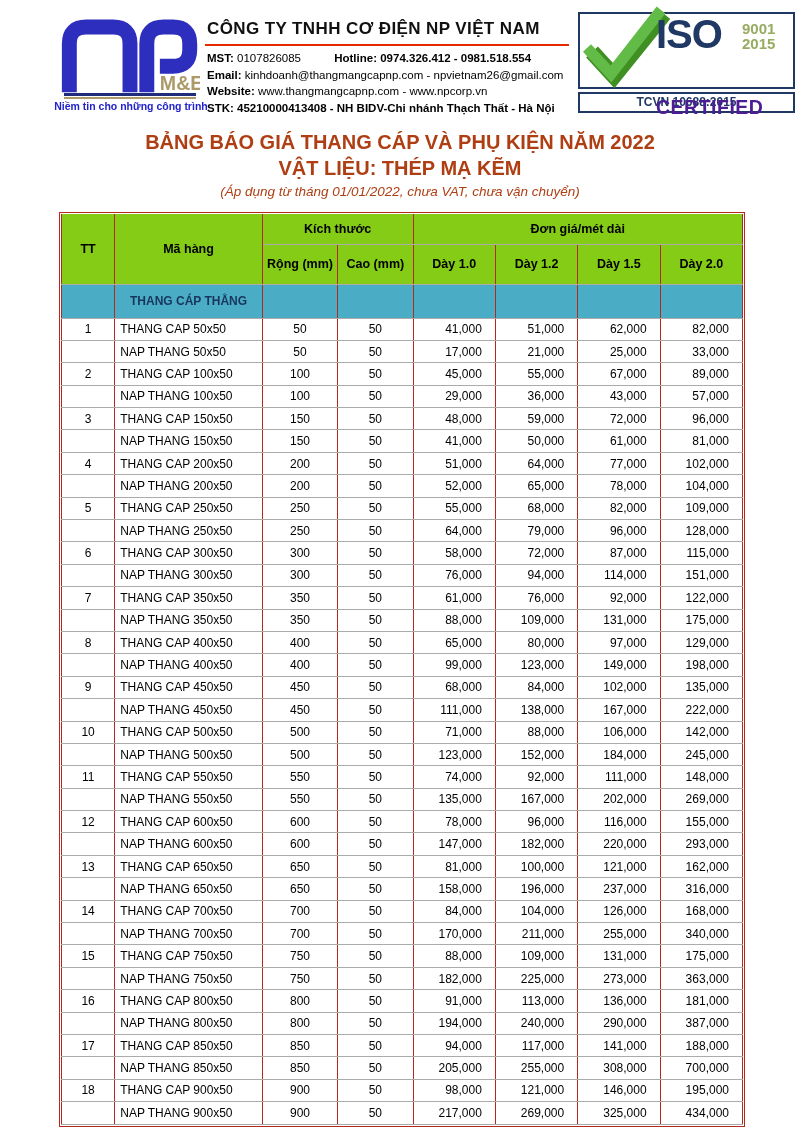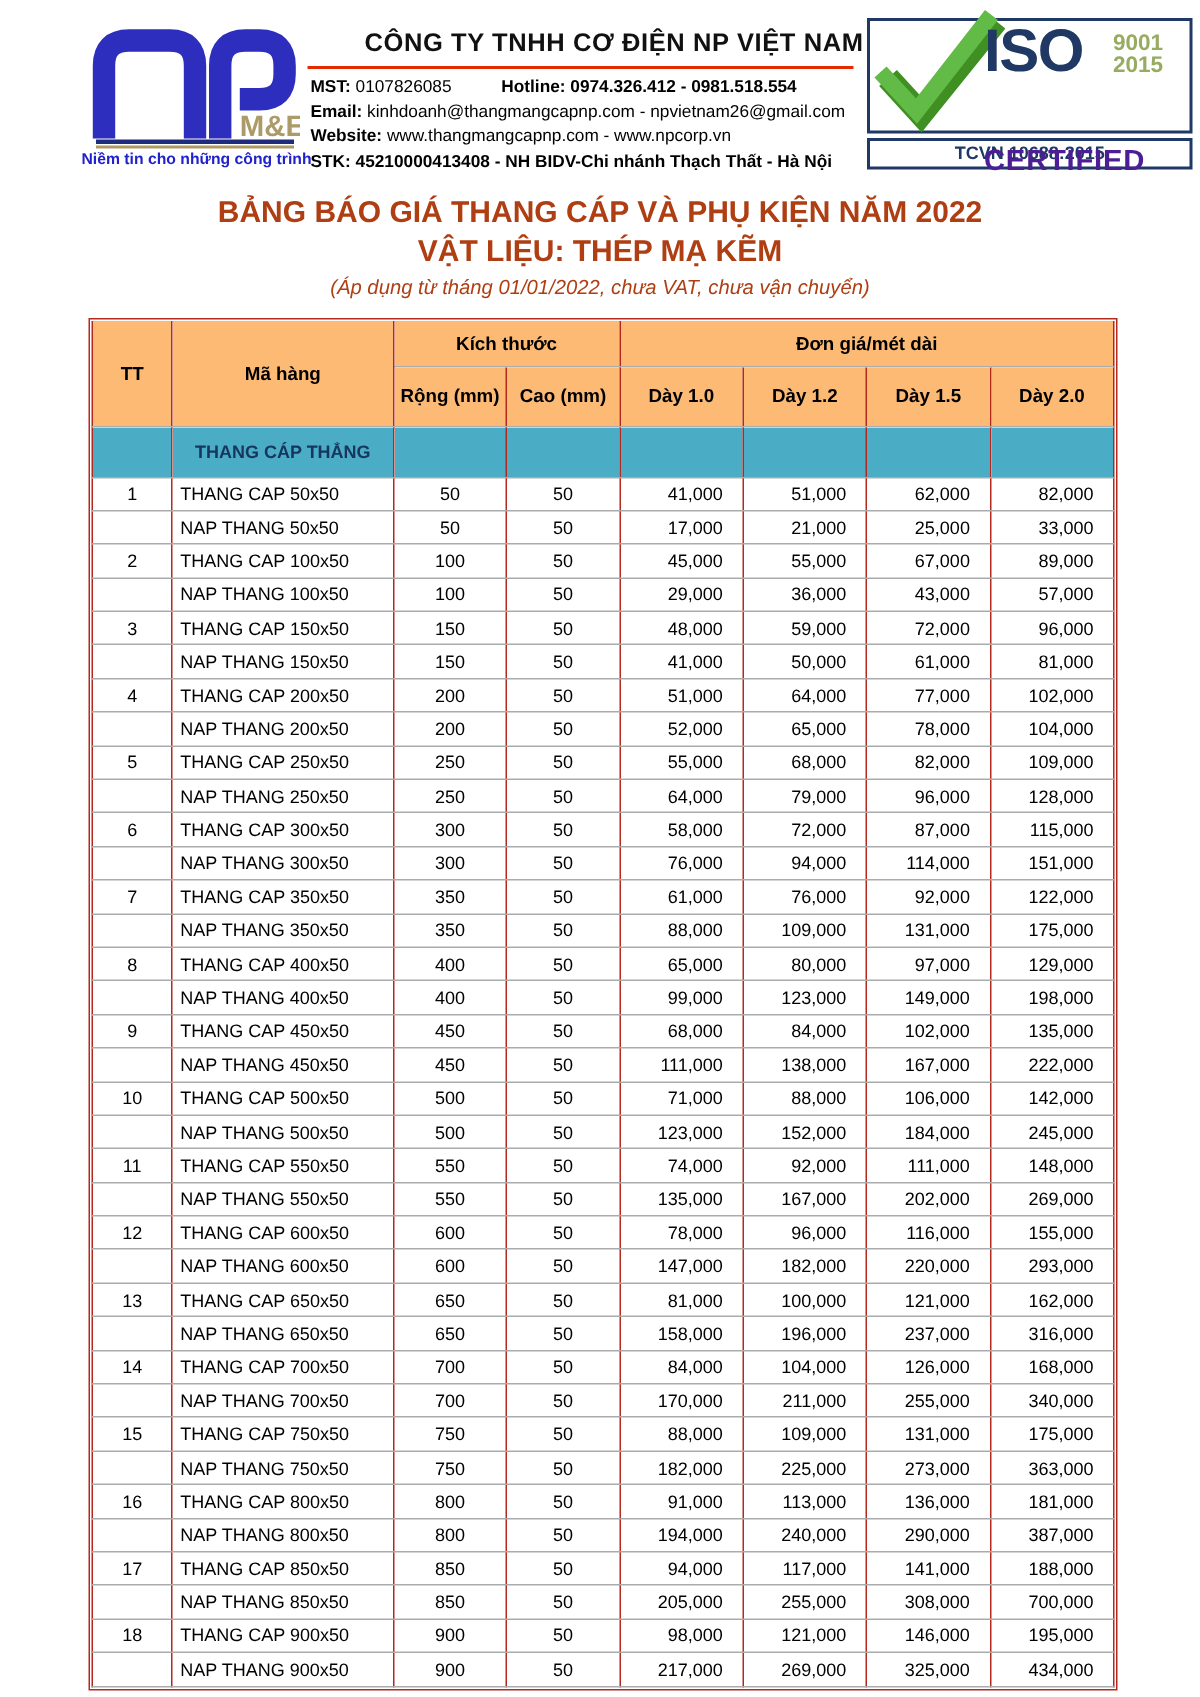--- a/index.html
+++ b/index.html
@@ -8,21 +8,21 @@
 
   
   .logo-svg{position:absolute;left:60px;top:16px;width:140px;height:78px;}
   .logo-rule{position:absolute;left:64px;top:93px;width:132px;}
   .logo-rule .navy{height:3px;background:#1f2b7b;}
   .logo-rule .gold{height:2px;background:#ac9a68;margin-top:1px;}
   .logo-tagline{position:absolute;left:36px;top:100px;width:190px;text-align:center;
     font-size:10.5px;font-weight:bold;color:#2222cc;}
 
   .company-name{position:absolute;left:207px;top:19px;font-size:17px;font-weight:bold;
-    letter-spacing:.4px;color:#111;white-space:nowrap;margin-left:36px;}
+    letter-spacing:.4px;color:#111;white-space:nowrap;}
   .red-underline{position:absolute;left:205px;top:44px;width:364px;height:2px;background:#e62a00;}
   .company-info{position:absolute;left:207px;top:50px;font-size:11.5px;line-height:16.5px;white-space:nowrap;}
   .company-info .lbl{font-weight:bold;}
   .company-info .pair-mst{display:inline-block;width:124px;}
   .company-info .bold-val{font-weight:bold;}
 
   
   .badge{position:absolute;left:578px;top:12px;width:217px;}
   .badge-main{position:relative;height:73px;border:2px solid #1f3864;background:#fff;padding-left:48px;}
   .badge-check{position:absolute;left:-2px;top:-10px;width:92px;height:92px;}
@@ -36,21 +36,21 @@
   .doc-title{position:absolute;left:0;top:131px;width:800px;text-align:center;color:#af3e12;}
   .doc-title .t1{font-size:20px;font-weight:bold;}
   .doc-title .t2{font-size:20px;font-weight:bold;margin-top:3px;}
   .doc-title .t3{font-size:13.5px;font-style:italic;margin-top:4px;}
 
   
   .table-wrap{position:absolute;left:59px;top:212px;width:682px;border:1px solid #b5281e;padding:1px;background:#fff;}
   table{border-collapse:collapse;width:100%;table-layout:fixed;}
   th,td{border:1px solid #b5281e;border-top-color:#ababab;border-bottom-color:#ababab;
     padding:0;overflow:hidden;white-space:nowrap;}
-  thead th{font-size:12.5px;font-weight:bold;color:#000;background:#fdba74;}
+  thead th{font-size:12.5px;font-weight:bold;color:#000;background:#84cc16;}
   tr.h1{height:30px;} tr.h1 th{border-top:0;}
   tr.h2{height:40px;}
   tr.section-row{height:34px;}
   tr.section-row td{background:#4bacc6;}
   td.sec-label{font-size:12px;font-weight:bold;color:#17365d;text-align:center;}
   tbody tr.data{height:22.4px;}
   tbody td{font-size:12px;color:#000;}
   td.c-tt{text-align:center;}
   td.c-name{text-align:left;padding-left:5px;}
   td.c-num{text-align:center;}

